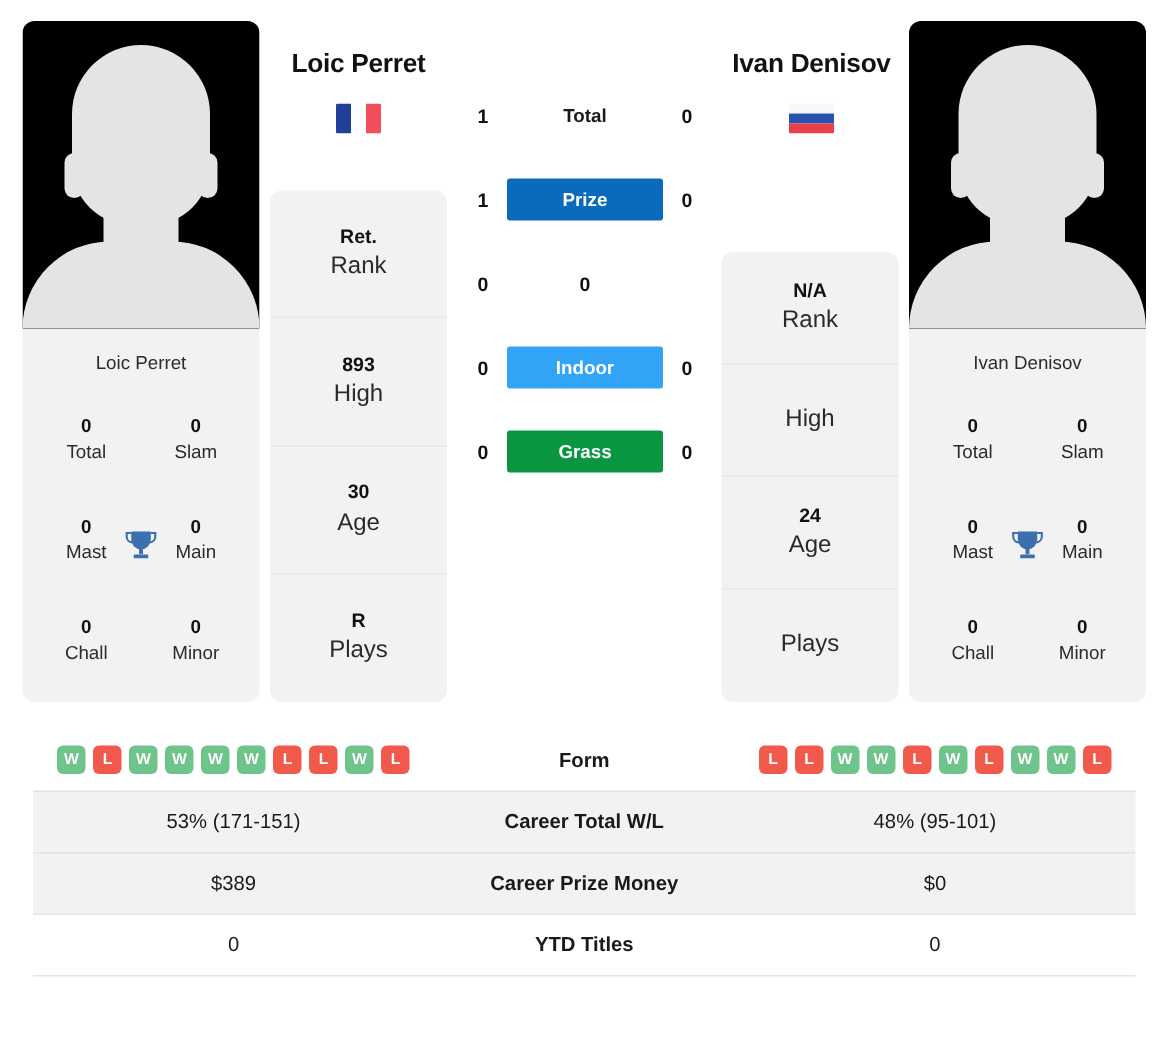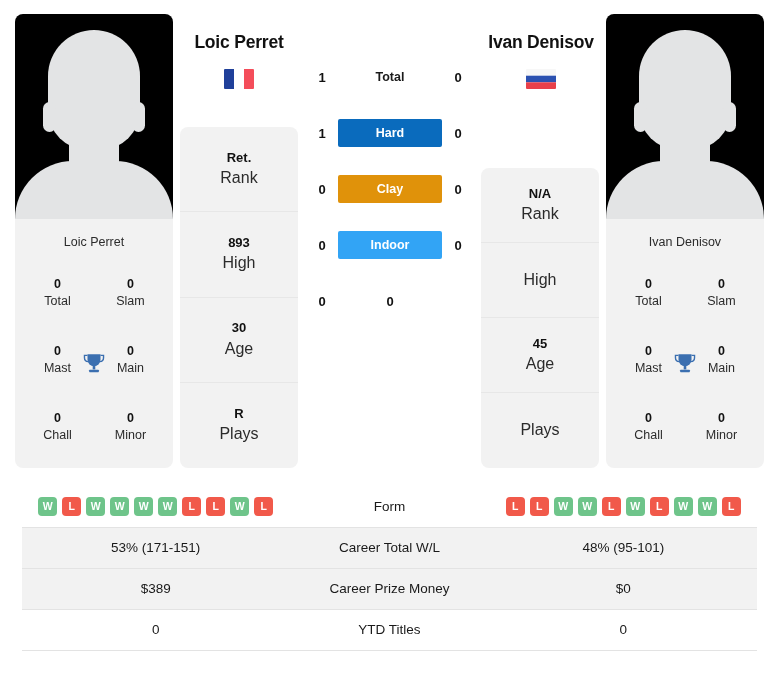--- a/index.html
+++ b/index.html
@@ -203,21 +203,21 @@
   .stats-table tr { border-bottom: 1px solid #e3e3e3; }
   .stats-table tr.shaded { background: #f2f2f2; }
   .stats-table td {
     height: 41px;
     font-size: 13.5px;
     color: #1a1a1a;
     text-align: center;
     vertical-align: middle;
     padding: 0 6px;
   }
-  .stats-table td.label { font-weight: normal; width: 200px; }
+  .stats-table td.label { font-weight: bold; width: 200px; }
   .stats-table td.side  { width: 267px; }
 
   .form-badges { display: flex; gap: 5px; justify-content: center; }
   .form-badge {
     width: 19px; height: 19px;
     border-radius: 4px;
     color: #ffffff;
     font-size: 10.5px;
     font-weight: bold;
     display: flex;
@@ -365,52 +365,52 @@
     <div class="info-card right">
       <div class="info-row">
         <span class="info-val">N/A</span>
         <span class="info-lab">Rank</span>
       </div>
       <div class="info-row">
         <span class="info-val"></span>
         <span class="info-lab">High</span>
       </div>
       <div class="info-row">
-        <span class="info-val">45</span>
+        <span class="info-val">24</span>
         <span class="info-lab">Age</span>
       </div>
       <div class="info-row">
         <span class="info-val"></span>
         <span class="info-lab">Plays</span>
       </div>
     </div>
 
     <div class="score-col" id="score-col">
         <div class="score-row">
           <div class="score-num">1</div>
           <div class="surface-plain">Total</div>
           <div class="score-num">0</div>
         </div>
         <div class="score-row">
           <div class="score-num">1</div>
-          <div class="surface-badge" style="background: rgb(10, 107, 189);">Hard</div>
+          <div class="surface-badge" style="background: rgb(10, 107, 189);">Prize</div>
           <div class="score-num">0</div>
         </div>
         <div class="score-row">
           <div class="score-num">0</div>
-          <div class="surface-badge" style="background: rgb(224, 146, 10);">Clay</div>
           <div class="score-num">0</div>
         </div>
         <div class="score-row">
           <div class="score-num">0</div>
           <div class="surface-badge" style="background: rgb(50, 164, 245);">Indoor</div>
           <div class="score-num">0</div>
         </div>
         <div class="score-row">
           <div class="score-num">0</div>
+          <div class="surface-badge" style="background: rgb(10, 150, 65);">Grass</div>
           <div class="score-num">0</div>
         </div>
       </div>
   </div>
 
   <table class="stats-table">
     <tbody id="stats-body">
         <tr>
           <td class="side">
             <div class="form-badges">

